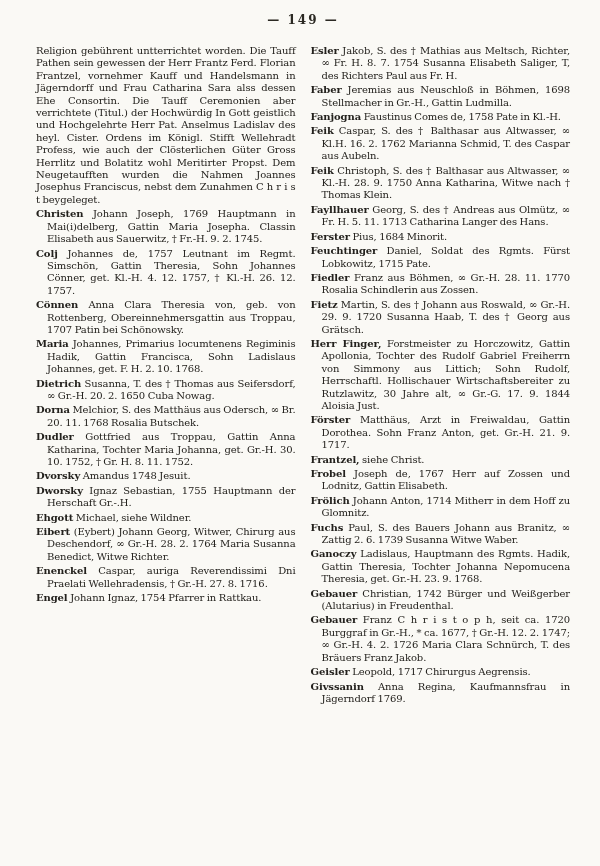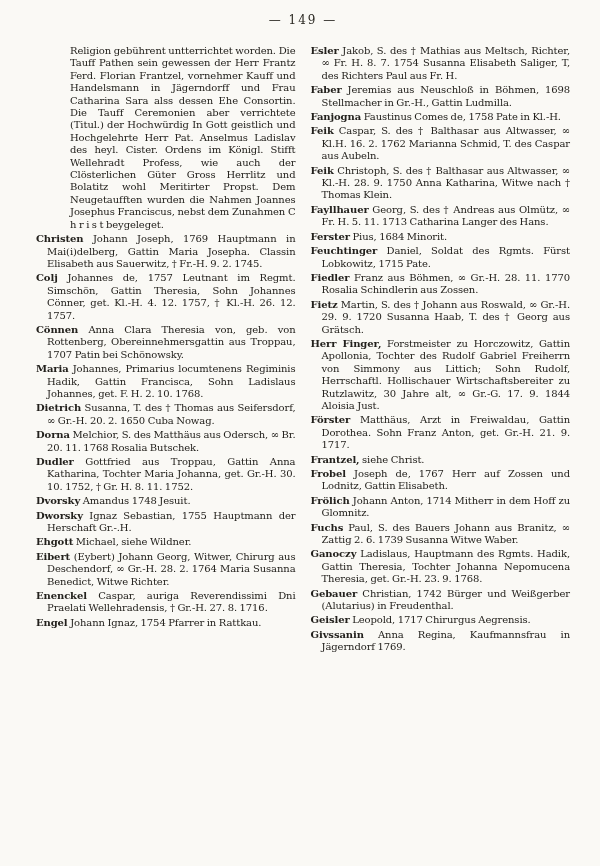--- a/index.html
+++ b/index.html
@@ -10,37 +10,37 @@
     color:#23211d;
     font-family:"DejaVu Serif","Liberation Serif",serif;
     box-sizing:border-box;
     padding:13px 30px 8px 36px;
     overflow:hidden;
     position:relative;
   }
   .page-header {
     text-align:center;
     font-size:12px;
-    font-weight:normal;
+    font-weight:bold;
     letter-spacing:2px;
     color:#2b2923;
     margin:0 0 18px 0;
   }
   .columns { display:flex; gap:15px; }
   .col { flex:1 1 0; min-width:0; text-align:justify; }
   p.entry {
     margin:0 0 2px 0;
     font-size:10px;
     line-height:12.4px;
     padding-left:11px;
     text-indent:-11px;
     letter-spacing:-0.1px;
     word-spacing:-0.5px;
   }
-  p.entry.cont { padding-left:0; text-indent:0;margin-left:34px; }
+  p.entry.cont { padding-left:0; text-indent:0; }
   .hw { font-weight:bold; }
 </style>
 </head>
 <body>
 
 <div class="page">
   <div class="page-header">— 149 —</div>
   <div class="columns">
     <div class="col" id="col-left">
         <p class="entry cont">Religion gebührent untterrichtet worden. Die Tauff Pathen sein gewessen der Herr Frantz Ferd. Florian Frantzel, vornehmer Kauff und Handelsmann in Jägerndorff und Frau Catharina Sara alss dessen Ehe Consortin. Die Tauff Ceremonien aber verrichtete (Titul.) der Hochwürdig In Gott geistlich und Hochgelehrte Herr Pat. Anselmus Ladislav des heyl. Cister. Ordens im Königl. Stifft Wellehradt Profess, wie auch der Clösterlichen Güter Gross Herrlitz und Bolatitz wohl Meritirter Propst. Dem Neugetaufften wurden die Nahmen Joannes Josephus Franciscus, nebst dem Zunahmen C h r i s t beygeleget.</p>
@@ -70,17 +70,18 @@
         <p class="entry"><span class="hw">Fiedler</span> Franz aus Böhmen, ∞ Gr.-H. 28. 11. 1770 Rosalia Schindlerin aus Zossen.</p>
         <p class="entry"><span class="hw">Fietz</span> Martin, S. des † Johann aus Roswald, ∞ Gr.-H. 29. 9. 1720 Susanna Haab, T. des † Georg aus Grätsch.</p>
         <p class="entry"><span class="hw">Herr Finger,</span> Forstmeister zu Horczowitz, Gattin Apollonia, Tochter des Rudolf Gabriel Freiherrn von Simmony aus Littich; Sohn Rudolf, Herrschaftl. Hollischauer Wirtschaftsbereiter zu Rutzlawitz, 30 Jahre alt, ∞ Gr.-G. 17. 9. 1844 Aloisia Just.</p>
         <p class="entry"><span class="hw">Förster</span> Matthäus, Arzt in Freiwaldau, Gattin Dorothea. Sohn Franz Anton, get. Gr.-H. 21. 9. 1717.</p>
         <p class="entry"><span class="hw">Frantzel,</span> siehe Christ.</p>
         <p class="entry"><span class="hw">Frobel</span> Joseph de, 1767 Herr auf Zossen und Lodnitz, Gattin Elisabeth.</p>
         <p class="entry"><span class="hw">Frölich</span> Johann Anton, 1714 Mitherr in dem Hoff zu Glomnitz.</p>
         <p class="entry"><span class="hw">Fuchs</span> Paul, S. des Bauers Johann aus Branitz, ∞ Zattig 2. 6. 1739 Susanna Witwe Waber.</p>
         <p class="entry"><span class="hw">Ganoczy</span> Ladislaus, Hauptmann des Rgmts. Hadik, Gattin Theresia, Tochter Johanna Nepomucena Theresia, get. Gr.-H. 23. 9. 1768.</p>
         <p class="entry"><span class="hw">Gebauer</span> Christian, 1742 Bürger und Weißgerber (Alutarius) in Freudenthal.</p>
+        <p class="entry"><span class="hw">Gebauer</span> Franz C h r i s t o p h, seit ca. 1720 Burggraf in Gr.-H., * ca. 1677, † Gr.-H. 12. 2. 1747; ∞ Gr.-H. 4. 2. 1726 Maria Clara Schnürch, T. des Bräuers Franz Jakob.</p>
         <p class="entry"><span class="hw">Geisler</span> Leopold, 1717 Chirurgus Aegrensis.</p>
         <p class="entry"><span class="hw">Givssanin</span> Anna Regina, Kaufmannsfrau in Jägerndorf 1769.</p>
       </div>
   </div>
 </div>
 
 </body></html>

